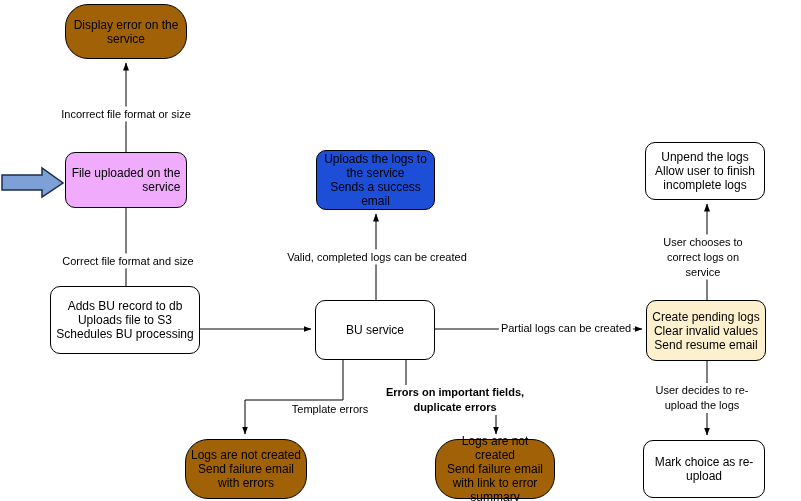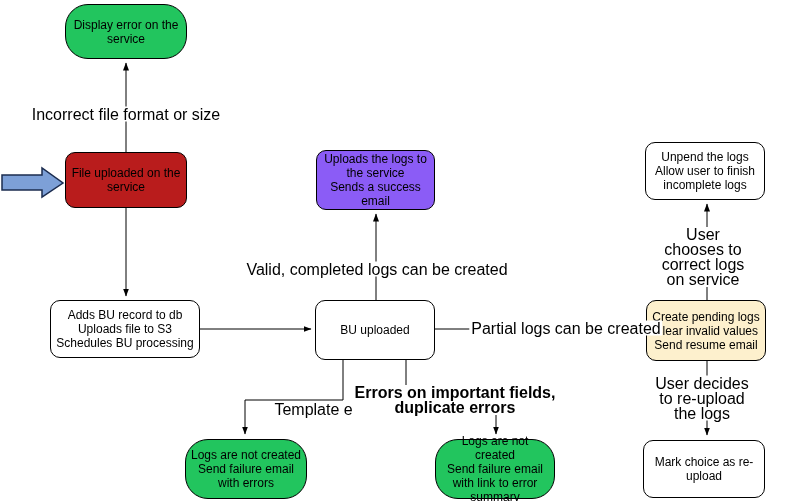--- a/index.html
+++ b/index.html
@@ -17,29 +17,29 @@
     box-sizing:border-box;
     border:1px solid #000;
     border-radius:10px;
     display:flex;align-items:center;justify-content:center;
     text-align:center;
     font-size:12px;line-height:14px;
     background:#fff;
     padding:2px 4px;
   }
   .node span{white-space:pre-line;}
-  .node.pink{background:#22c55e;border-radius:23px;}
-  .node.blue{background:#b91c1c;}
-  .node.green{background:#8b5cf6;align-items:center;}
+  .node.pink{background:#a16207;border-radius:23px;}
+  .node.blue{background:#f0abfc;text-align:right;}
+  .node.green{background:#1d4ed8;align-items:center;}
   .node.yellow{background:#fdf0cd;}
   .edge-label{
     position:absolute;
     transform:translate(-50%,-50%);
     background:#ffffff;
-    font-size:16px;line-height:15px;
+    font-size:11px;line-height:15px;
     text-align:center;
     white-space:pre-line;
     padding:0 2px;
   }
 </style>
 </head>
 <body>
 
 <div id="canvas">
 
@@ -64,28 +64,28 @@
   <div class="node pink" style="left:65px;  top:4px;   width:122px; height:55px;">
     <span>Display error on the
 service</span>
   </div>
 
   <div class="node blue" style="left:65px;  top:152px; width:122px; height:56px;">
     <span>File uploaded on the
 service</span>
   </div>
 
-  <div class="node" style="left:50px;  top:300px; width:150px; height:58px;">
+  <div class="node" style="left:50px;  top:286px; width:150px; height:68px;">
     <span>Adds BU record to db
 Uploads file to S3
 Schedules BU processing</span>
   </div>
 
   <div class="node" style="left:315px; top:300px; width:120px; height:60px;">
-    <span>BU uploaded</span>
+    <span>BU service</span>
   </div>
 
   <div class="node green" style="left:316px; top:150px; width:119px; height:60px;">
     <span>Uploads the logs to
 the service
 Sends a success
 email</span>
   </div>
 
   <div class="node yellow" style="left:646px; top:300px; width:120px; height:61px;">
@@ -112,21 +112,22 @@
   </div>
 
   <div class="node pink" style="left:435px; top:439px; width:120px; height:60px;">
     <span>Logs are not created
 Send failure email
 with link to error
 summary</span>
   </div>
 
   <div class="edge-label" style="left:126px; top:114px;">Incorrect file format or size</div>
-  <div class="edge-label" style="left:377px; top:257px;margin-top:12px;">Valid, completed logs can be created</div>
+  <div class="edge-label" style="left:128px; top:261px;">Correct file format and size</div>
+  <div class="edge-label" style="left:377px; top:257px;">Valid, completed logs can be created</div>
   <div class="edge-label" style="left:524px; top:328px;margin-left:42px;">Partial logs can be created</div>
   <div class="edge-label" style="left:703px; top:257px;">User chooses to correct logs on service</div>
   <div class="edge-label" style="left:702px; top:398px;">User decides to re-upload the logs</div>
   <div class="edge-label" style="left:330px; top:409px;">Template errors</div>
   <div class="edge-label" style="left:455px; top:400px;font-weight:bold;">Errors on important fields,
 duplicate errors</div>
 
 </div>
 
 </body></html>

